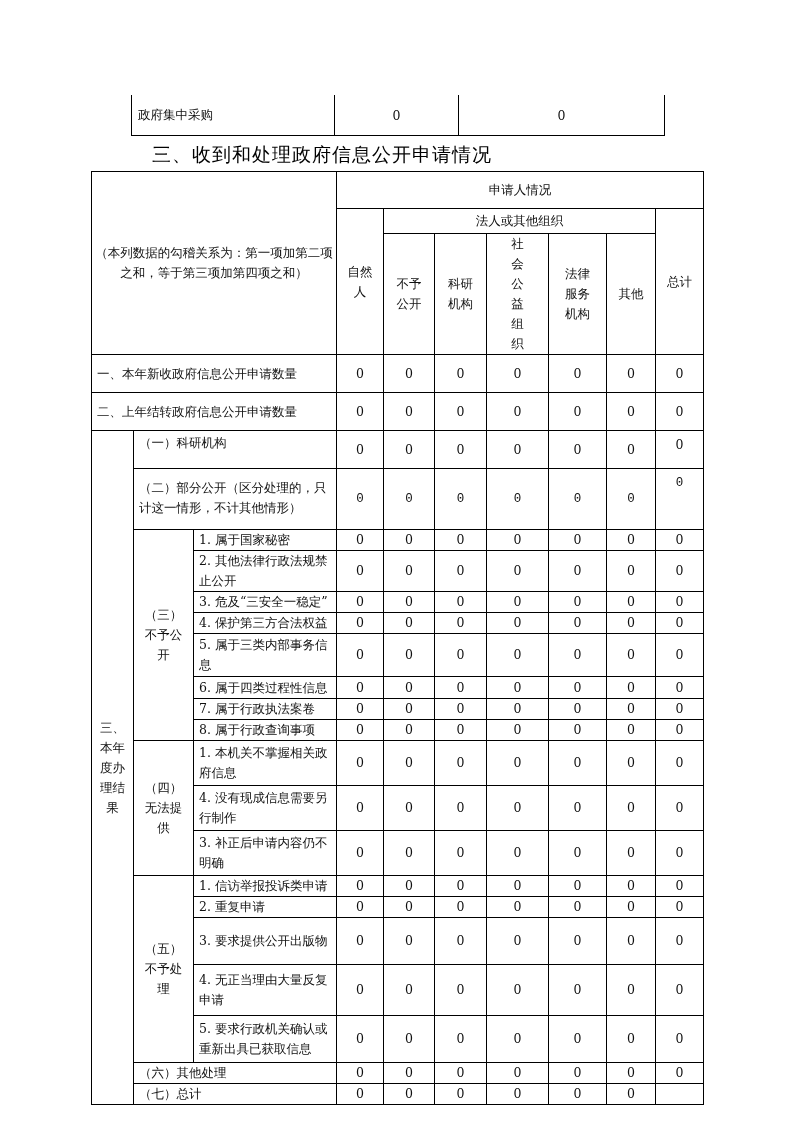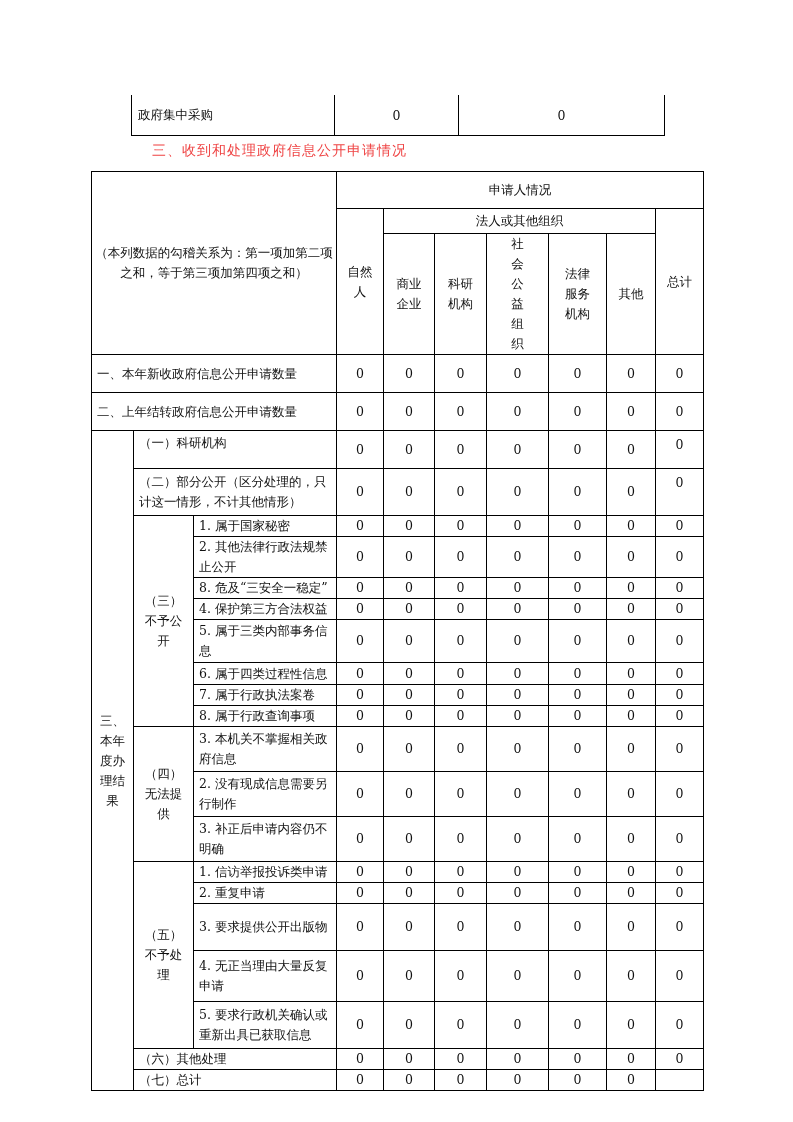--- a/index.html
+++ b/index.html
@@ -4,21 +4,21 @@
 <style>
   html, body { margin:0; padding:0; background:#fff; }
   body { width:793px; height:1122px; position:relative; font-family:"DejaVu Serif","Liberation Serif",serif; color:#111; overflow:hidden; }
   table { border-collapse:collapse; table-layout:fixed; }
   td { border:1.3px solid #000; font-size:12.5px; padding:0; vertical-align:middle; }
   .prev { position:absolute; left:131px; top:95px; width:533px; }
   .prev td { height:40px; }
   .prev td.num { text-align:center; }
   .prev td.lbl { padding-left:6px; }
   .prev tr td { border-top:none; }
-  .section-title { position:absolute; left:152px; top:142px; font-family:Liberation Serif, serif; font-size:14px; letter-spacing:1px; color:#ef4444; }
+  .section-title { position:absolute; left:152px; top:142px; font-family:Liberation Serif, serif; font-size:19px; letter-spacing:1px; color:#000000; }
   .main { position:absolute; left:91px; top:171px; width:612px; }
   .main td { text-align:center; line-height:20px; }
   .main td.left { text-align:left; padding-left:5px; }
   .main td.topnum { vertical-align:top; padding-top:4px; }
   .vert { line-height:22px; }
 </style>
 </head>
 <body>
 
 <table class="prev">
@@ -55,21 +55,21 @@
       <tr style="height:37px">
     <td colspan="3" rowspan="3" class="vert" style="padding:0 3px">（本列数据的勾稽关系为：第一项加第二项之和，等于第三项加第四项之和）</td>
     <td colspan="7">申请人情况</td>
   </tr>
   <tr style="height:25px">
     <td rowspan="2" class="vert" style="padding:0 10px">自然人</td>
     <td colspan="5">法人或其他组织</td>
     <td rowspan="2">总计</td>
   </tr>
   <tr style="height:48px">
-    <td class="vert" style="padding:0 10px">商业企业</td>
+    <td class="vert" style="padding:0 10px">不予公开</td>
     <td class="vert" style="padding:0 10px">科研机构</td>
     <td class="vert" style="padding:0 22px">社会公益组织</td>
     <td class="vert" style="padding:0 10px">法律服务机构</td>
     <td>其他</td>
   </tr>
   </tbody>
     <tbody id="body">
       <tr style="height: 38px; margin-top: 38px;">
         <td colspan="3" class="left">一、本年新收政府信息公开申请数量</td>
         <td>0</td>
@@ -94,21 +94,21 @@
         <td rowspan="23" class="vert" style="padding: 0px 6px;">三、本年度办理结果</td>
         <td colspan="2" class="left" style="vertical-align: top; padding-top: 2px;">（一）科研机构</td>
         <td>0</td>
         <td>0</td>
         <td>0</td>
         <td>0</td>
         <td>0</td>
         <td>0</td>
         <td class="topnum">0</td>
       </tr>
-      <tr style="height: 47px;">
+      <tr style="height: 61px; font-family: Liberation Mono, monospace;">
         <td colspan="2" class="left vert">（二）部分公开（区分处理的，只计这一情形，不计其他情形）</td>
         <td>0</td>
         <td>0</td>
         <td>0</td>
         <td>0</td>
         <td>0</td>
         <td>0</td>
         <td class="topnum">0</td>
       </tr>
       <tr style="height: 20px;">
@@ -126,21 +126,21 @@
         <td class="left vert">2. 其他法律行政法规禁止公开</td>
         <td>0</td>
         <td>0</td>
         <td>0</td>
         <td>0</td>
         <td>0</td>
         <td>0</td>
         <td>0</td>
       </tr>
       <tr style="height: 20px;">
-        <td class="left vert">8. 危及“三安全一稳定”</td>
+        <td class="left vert">3. 危及“三安全一稳定”</td>
         <td>0</td>
         <td>0</td>
         <td>0</td>
         <td>0</td>
         <td>0</td>
         <td>0</td>
         <td>0</td>
       </tr>
       <tr style="height: 20px;">
         <td class="left vert">4. 保护第三方合法权益</td>
@@ -187,31 +187,31 @@
         <td>0</td>
         <td>0</td>
         <td>0</td>
         <td>0</td>
         <td>0</td>
         <td>0</td>
         <td>0</td>
       </tr>
       <tr style="height: 45px;">
         <td rowspan="3" class="vert" style="padding: 0px 8px; text-align: center;">（四）无法提供</td>
-        <td class="left vert">3. 本机关不掌握相关政府信息</td>
+        <td class="left vert">1. 本机关不掌握相关政府信息</td>
         <td>0</td>
         <td>0</td>
         <td>0</td>
         <td>0</td>
         <td>0</td>
         <td>0</td>
         <td>0</td>
       </tr>
       <tr style="height: 45px;">
-        <td class="left vert">2. 没有现成信息需要另行制作</td>
+        <td class="left vert">4. 没有现成信息需要另行制作</td>
         <td>0</td>
         <td>0</td>
         <td>0</td>
         <td>0</td>
         <td>0</td>
         <td>0</td>
         <td>0</td>
       </tr>
       <tr style="height: 45px;">
         <td class="left vert">3. 补正后申请内容仍不明确</td>

